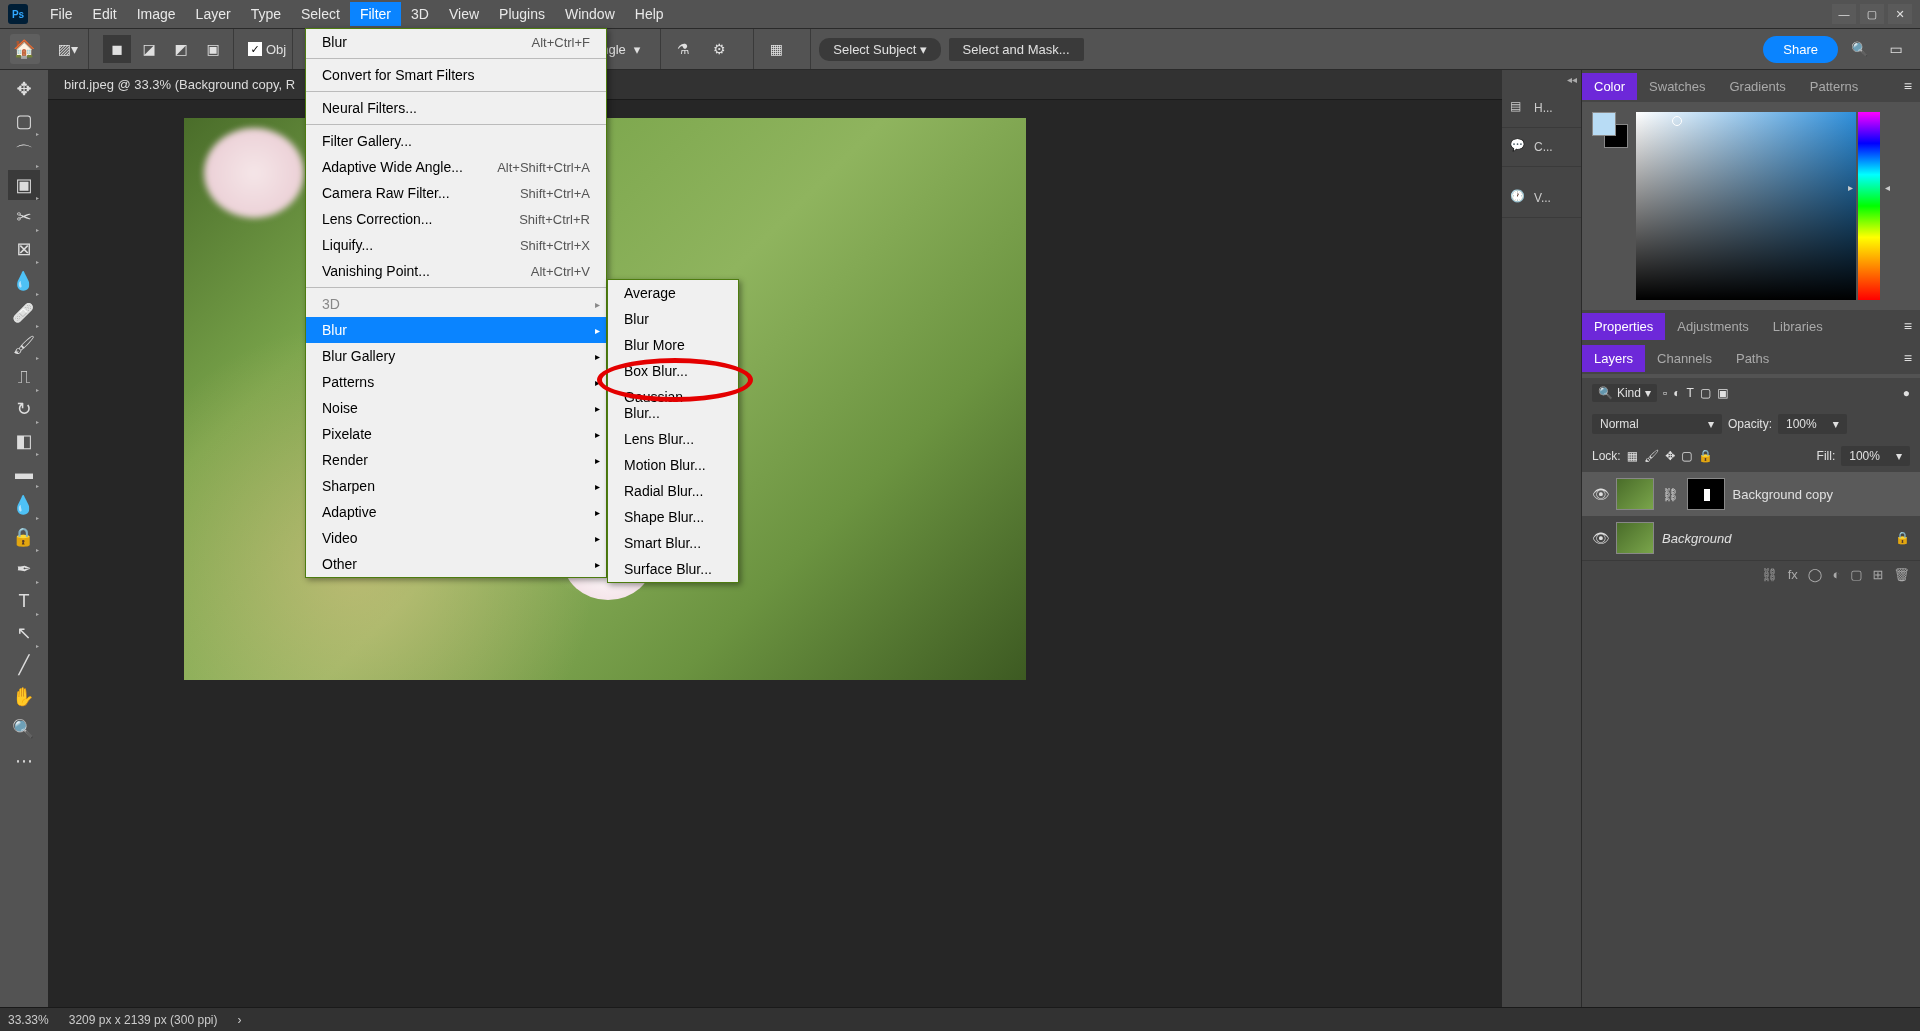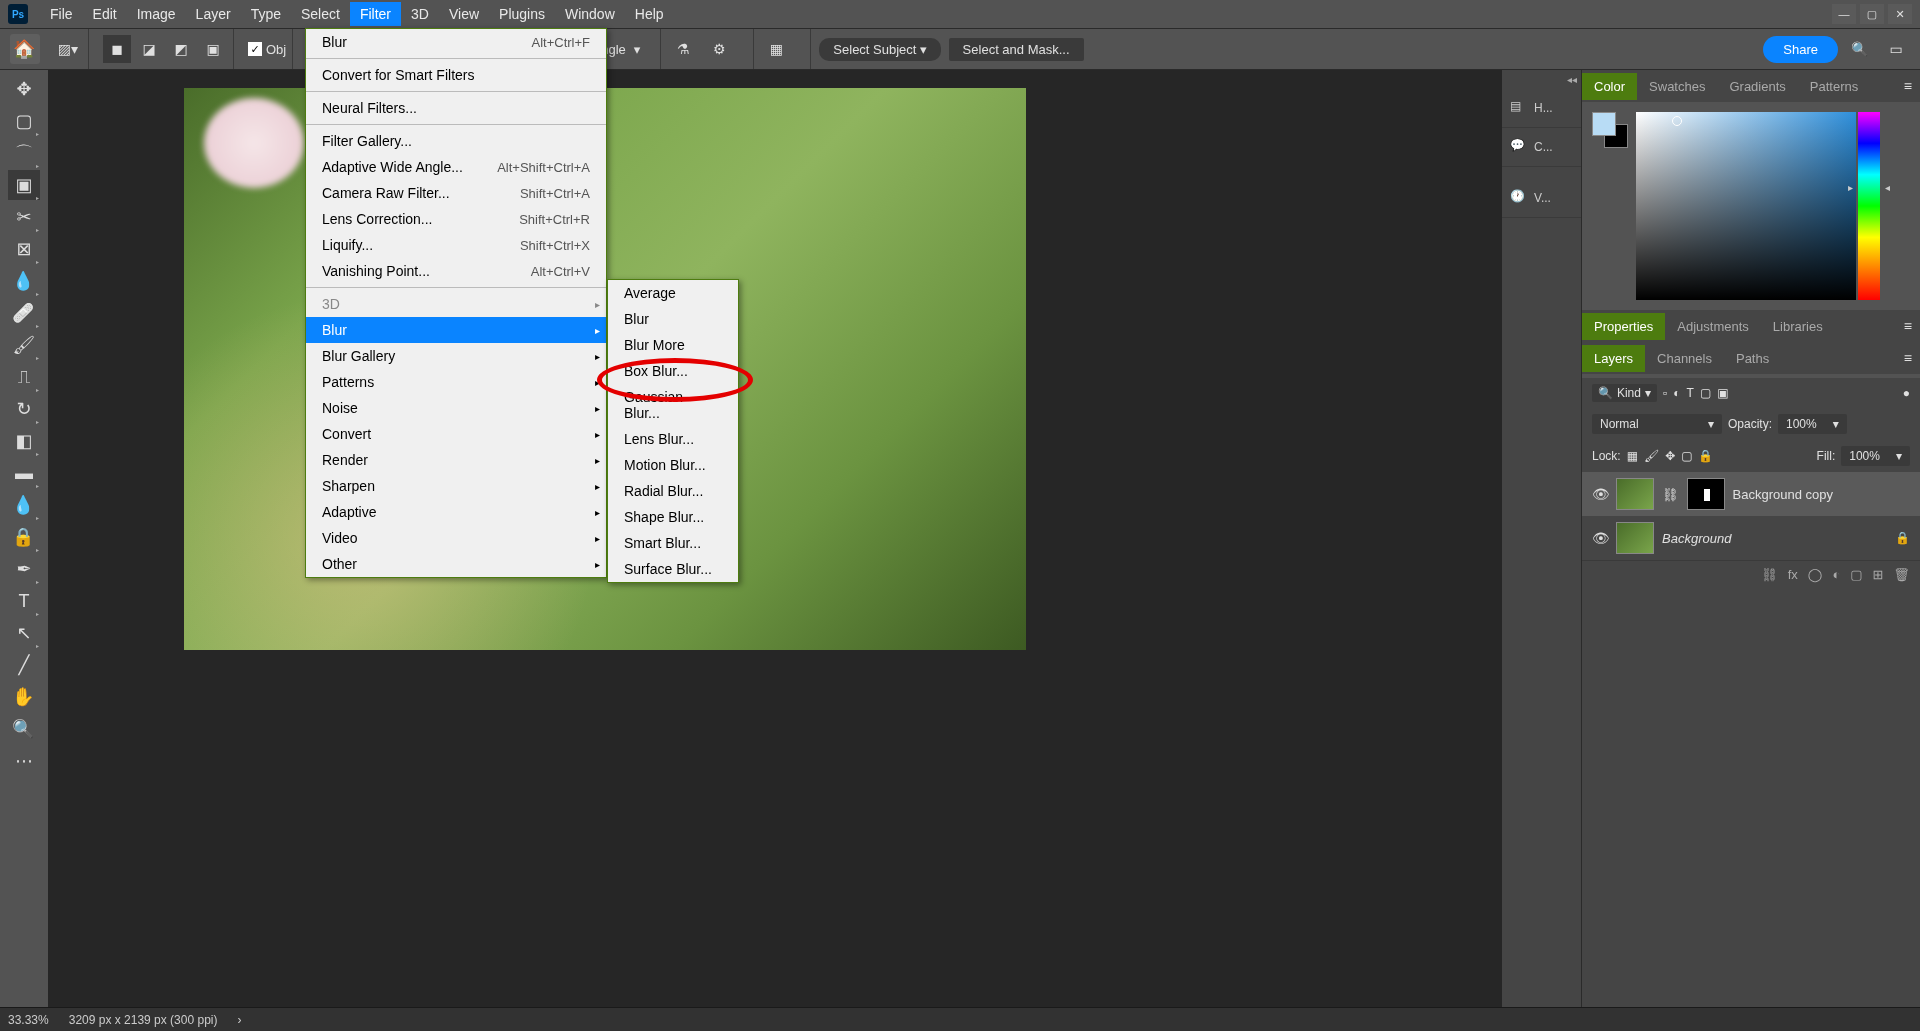--- a/index.html
+++ b/index.html
@@ -59,21 +59,21 @@
 
 
 .right-panels { width: 418px; background: #535353; display: flex; }
 .mini-panel { width: 80px; background: #454545; border-right: 1px solid #2a2a2a; }
 .mini-tab { padding: 10px 8px; display: flex; align-items: center; gap: 6px; font-size: 12px; color: #ccc; border-bottom: 1px solid #3a3a3a; }
 .mini-tab svg, .mini-tab .micon { width: 18px; height: 18px; }
 
 .panels-main { flex: 1; display: flex; flex-direction: column; }
 .panel-tabs { display: flex; background: #454545; height: 32px; align-items: center; }
 .panel-tab { padding: 6px 12px; font-size: 13px; color: #aaa; }
-.panel-tab.active { background: #4d7c0f; color: #fff; }
+.panel-tab.active { background: #6d28d9; color: #fff; }
 .panel-menu { margin-left: auto; padding: 0 8px; font-size: 14px; }
 
 .color-panel { padding: 10px; background: #535353; }
 .fg-bg { position: relative; width: 36px; height: 36px; }
 .fg-sw { position: absolute; width: 24px; height: 24px; background: #b8dcf5; border: 1px solid #888; top: 0; left: 0; }
 .bg-sw { position: absolute; width: 24px; height: 24px; background: #000; border: 1px solid #888; bottom: 0; right: 0; }
 .color-picker { display: flex; gap: 2px; margin-top: 0; }
 .sat-val { width: 220px; height: 188px; background: linear-gradient(to bottom, transparent, #000), linear-gradient(to right, #fff, #2e8fdb); position: relative; }
 .sat-cursor { position: absolute; width: 10px; height: 10px; border: 1px solid #fff; border-radius: 50%; top: 4px; left: 36px; }
 .hue-bar { width: 22px; height: 188px; background: linear-gradient(to bottom, #ff00ff, #0000ff, #00ffff, #00ff00, #ffff00, #ff8000, #ff0000); position: relative; }
@@ -178,20 +178,21 @@
     <div class="tool">✒</div>
     <div class="tool">T</div>
     <div class="tool">↖</div>
     <div class="tool no-fly">╱</div>
     <div class="tool no-fly">✋</div>
     <div class="tool no-fly">🔍</div>
     <div class="tool no-fly">⋯</div>
   </div>
 
   <div class="canvas-area">
+    <div class="doc-tab">bird.jpeg @ 33.3% (Background copy, R</div>
     <div class="canvas-viewport">
       <div class="canvas-img">
         <div class="flower1"></div>
         <div class="flower2"></div>
       </div>
     </div>
   </div>
 
   <div class="right-panels">
     <div class="mini-panel">
@@ -342,21 +343,21 @@
   <div class="dropdown-item">
     <span>Vanishing Point...</span>
       <span class="shortcut">Alt+Ctrl+V</span>
   </div>
   <div class="dropdown-sep"></div>
   <div class="dropdown-item disabled has-sub">3D</div>
   <div class="dropdown-item highlighted has-sub">Blur</div>
   <div class="dropdown-item has-sub">Blur Gallery</div>
   <div class="dropdown-item has-sub">Patterns</div>
   <div class="dropdown-item has-sub">Noise</div>
-  <div class="dropdown-item has-sub">Convert</div>
+  <div class="dropdown-item has-sub">Pixelate</div>
   <div class="dropdown-item has-sub">Render</div>
   <div class="dropdown-item has-sub">Sharpen</div>
   <div class="dropdown-item has-sub">Adaptive</div>
   <div class="dropdown-item has-sub">Video</div>
   <div class="dropdown-item has-sub">Other</div>
 </div>
 
 <div class="dropdown blur-submenu">
   <div class="dropdown-item">Average</div>
   <div class="dropdown-item">Blur</div>

